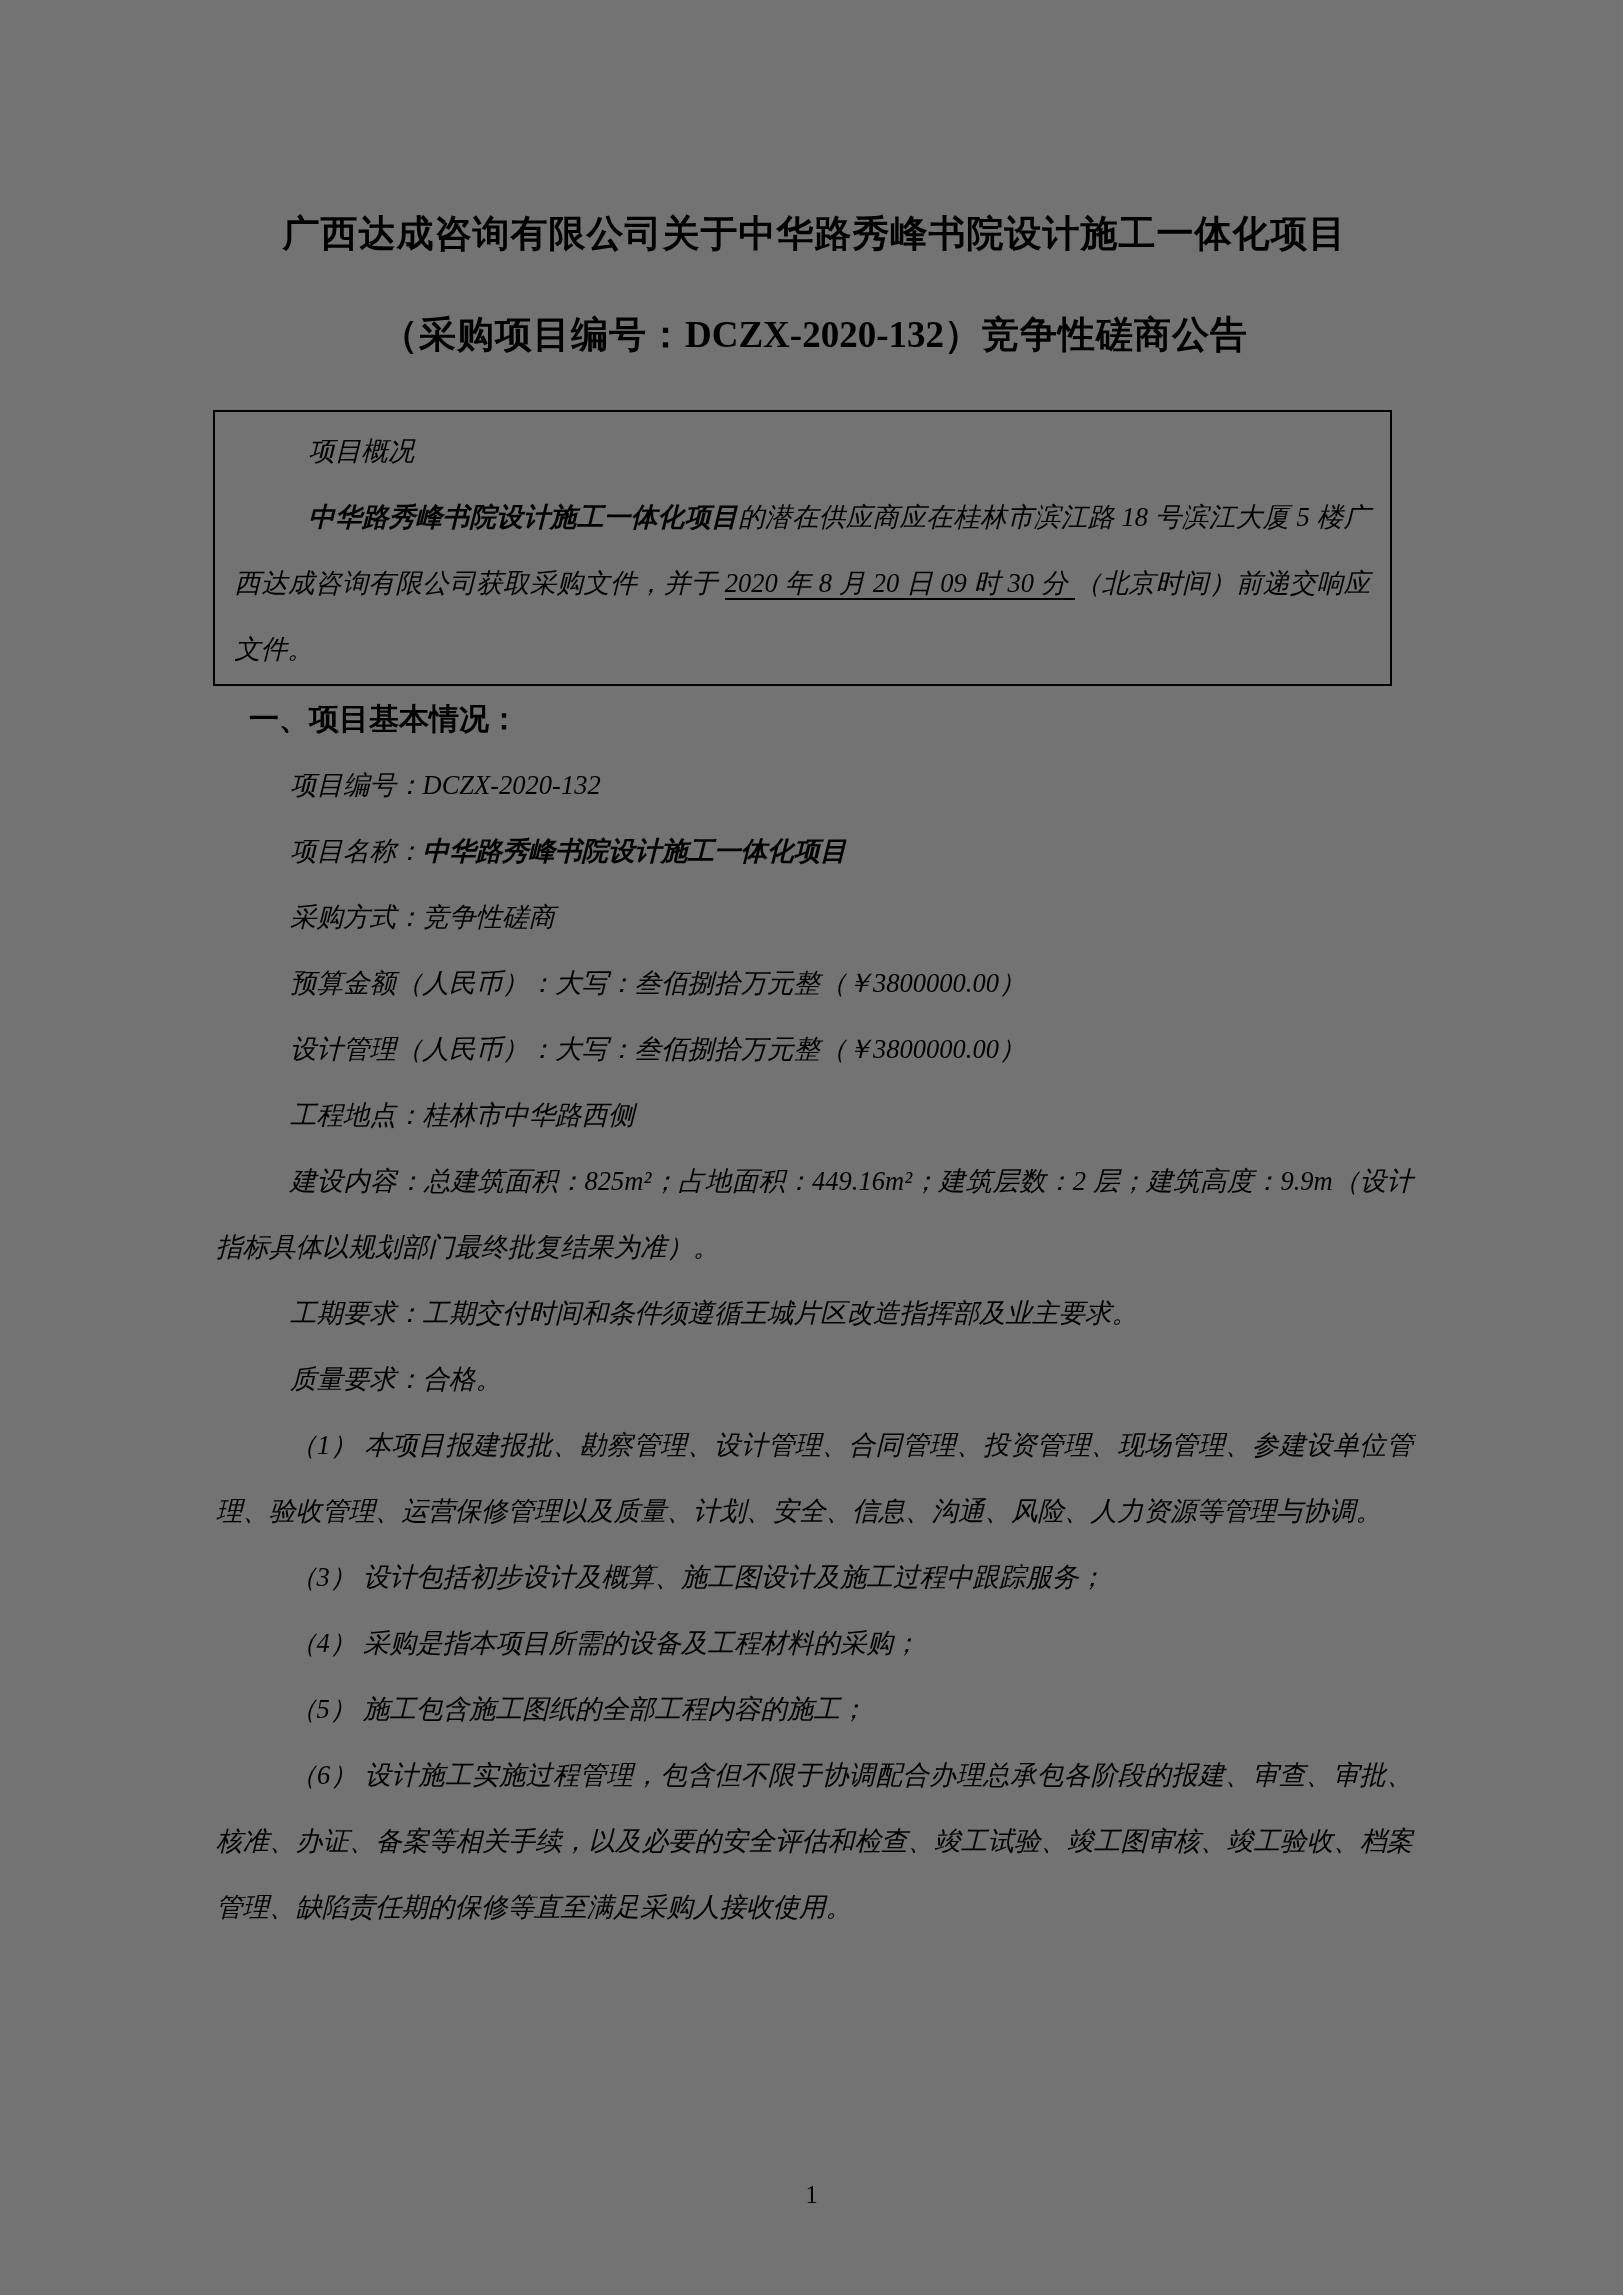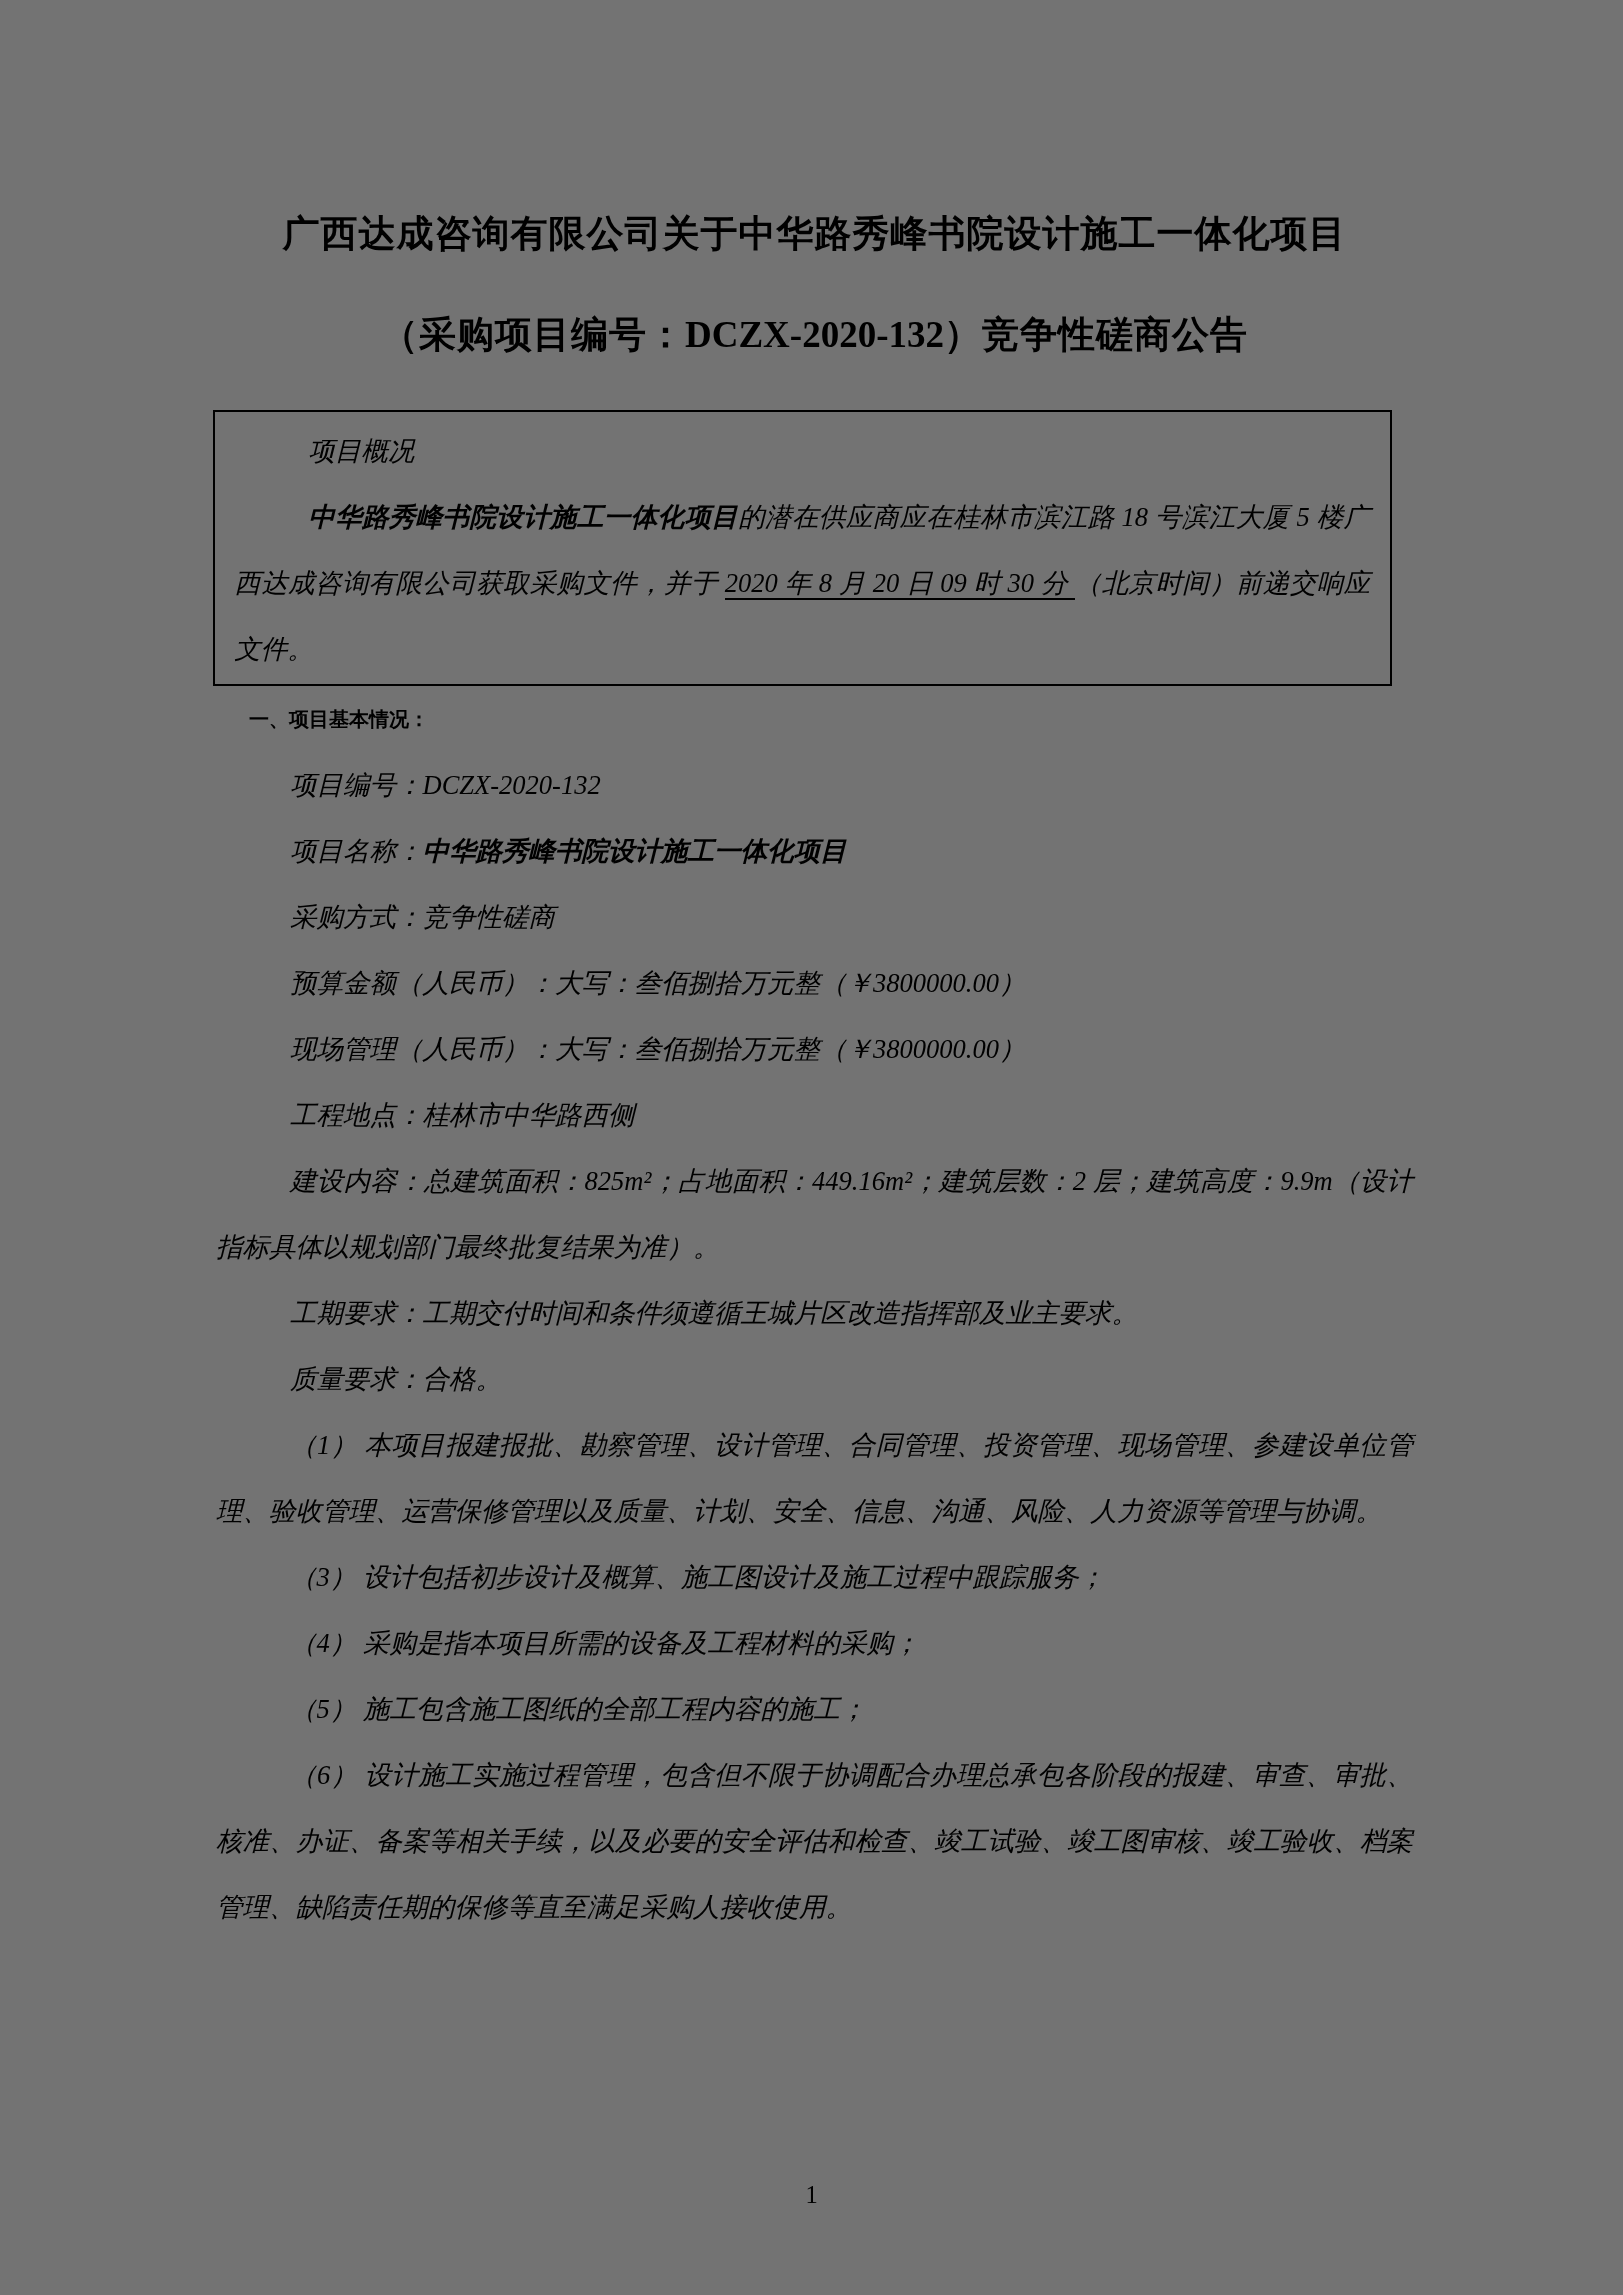--- a/index.html
+++ b/index.html
@@ -34,21 +34,21 @@
   }
   .para{
     margin:0;
     font-size:26.5px;line-height:66px;
     text-align:justify;
     text-indent:74px;
     font-style:italic;
   }
   .heading{
     margin:0;
-    font-size:20px;line-height:66px;
+    font-size:30px;line-height:66px;
     text-indent:33px;
     text-align:left;
   }
   .hei{
     font-weight:700;
     font-family:"Liberation Sans","DejaVu Sans",sans-serif;
   }
   .u{
     border-bottom:2.9px solid #000;
   }
@@ -73,21 +73,21 @@
       <p class="para">项目概况</p>
       <p class="para"><span class="hei">中华路秀峰书院设计施工一体化项目</span><span>的潜在供应商应在桂林市滨江路 18 号滨江大厦 5 楼广西达成咨询有限公司获取采购文件，并于 </span><span class="u">2020 年 8 月 20 日 09 时 30 分 </span><span>（北京时间）前递交响应文件。</span></p>
     </div>
 
     <p class="heading hei">一、项目基本情况：</p>
 
     <p class="para"><span>项目编号：</span><span>DCZX-2020-132</span></p>
     <p class="para"><span>项目名称：</span><span class="hei">中华路秀峰书院设计施工一体化项目</span></p>
     <p class="para"><span>采购方式：</span><span>竞争性磋商</span></p>
     <p class="para"><span>预算金额（人民币）：</span><span>大写：叁佰捌拾万元整（￥3800000.00）</span></p>
-    <p class="para"><span>现场管理（人民币）：</span><span>大写：叁佰捌拾万元整（￥3800000.00）</span></p>
+    <p class="para"><span>设计管理（人民币）：</span><span>大写：叁佰捌拾万元整（￥3800000.00）</span></p>
     <p class="para"><span>工程地点：</span><span>桂林市中华路西侧</span></p>
     <p class="para"><span>建设内容：</span><span>总建筑面积：825m²；占地面积：449.16m²；建筑层数：2 层；建筑高度：9.9m（设计指标具体以规划部门最终批复结果为准）。</span></p>
     <p class="para"><span>工期要求：</span><span>工期交付时间和条件须遵循王城片区改造指挥部及业主要求。</span></p>
     <p class="para"><span>质量要求：</span><span>合格。</span></p>
 
     <p class="para">（1） 本项目报建报批、勘察管理、设计管理、合同管理、投资管理、现场管理、参建设单位管理、验收管理、运营保修管理以及质量、计划、安全、信息、沟通、风险、人力资源等管理与协调。</p>
     <p class="para">（3） 设计包括初步设计及概算、施工图设计及施工过程中跟踪服务；</p>
     <p class="para">（4） 采购是指本项目所需的设备及工程材料的采购；</p>
     <p class="para">（5） 施工包含施工图纸的全部工程内容的施工；</p>
     <p class="para">（6） 设计施工实施过程管理，包含但不限于协调配合办理总承包各阶段的报建、审查、审批、核准、办证、备案等相关手续，以及必要的安全评估和检查、竣工试验、竣工图审核、竣工验收、档案管理、缺陷责任期的保修等直至满足采购人接收使用。</p>

